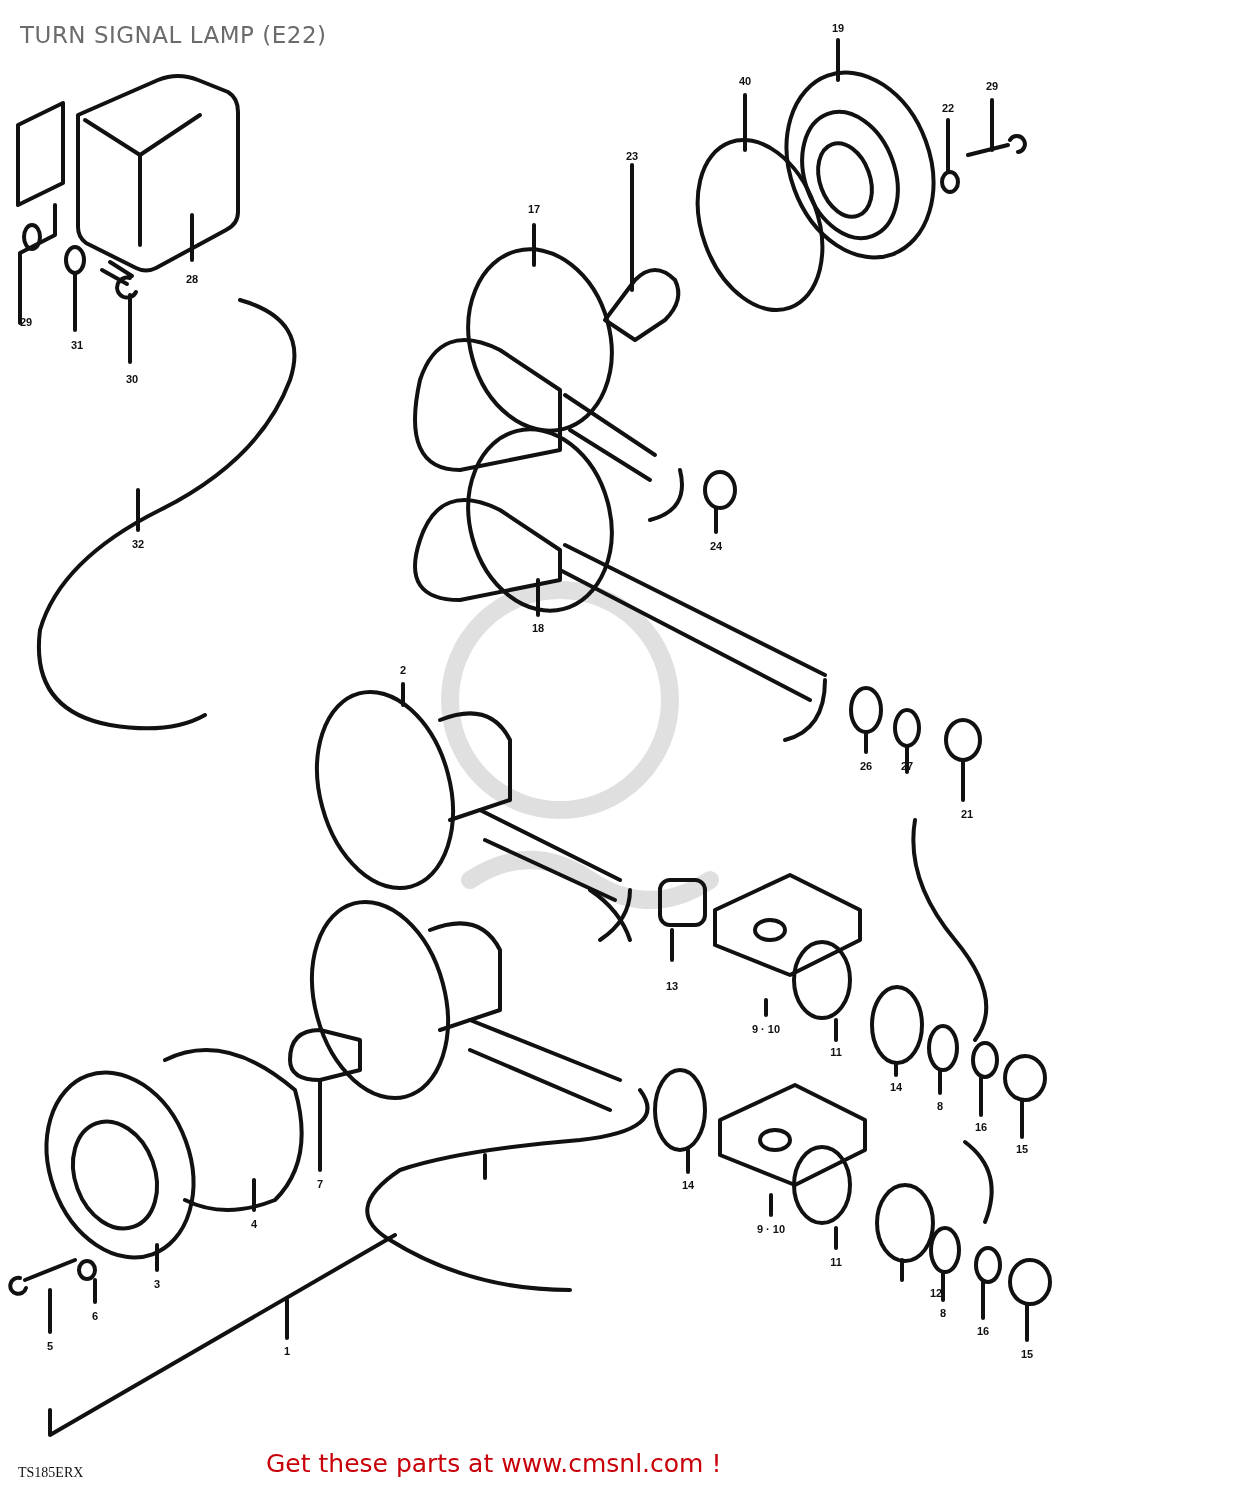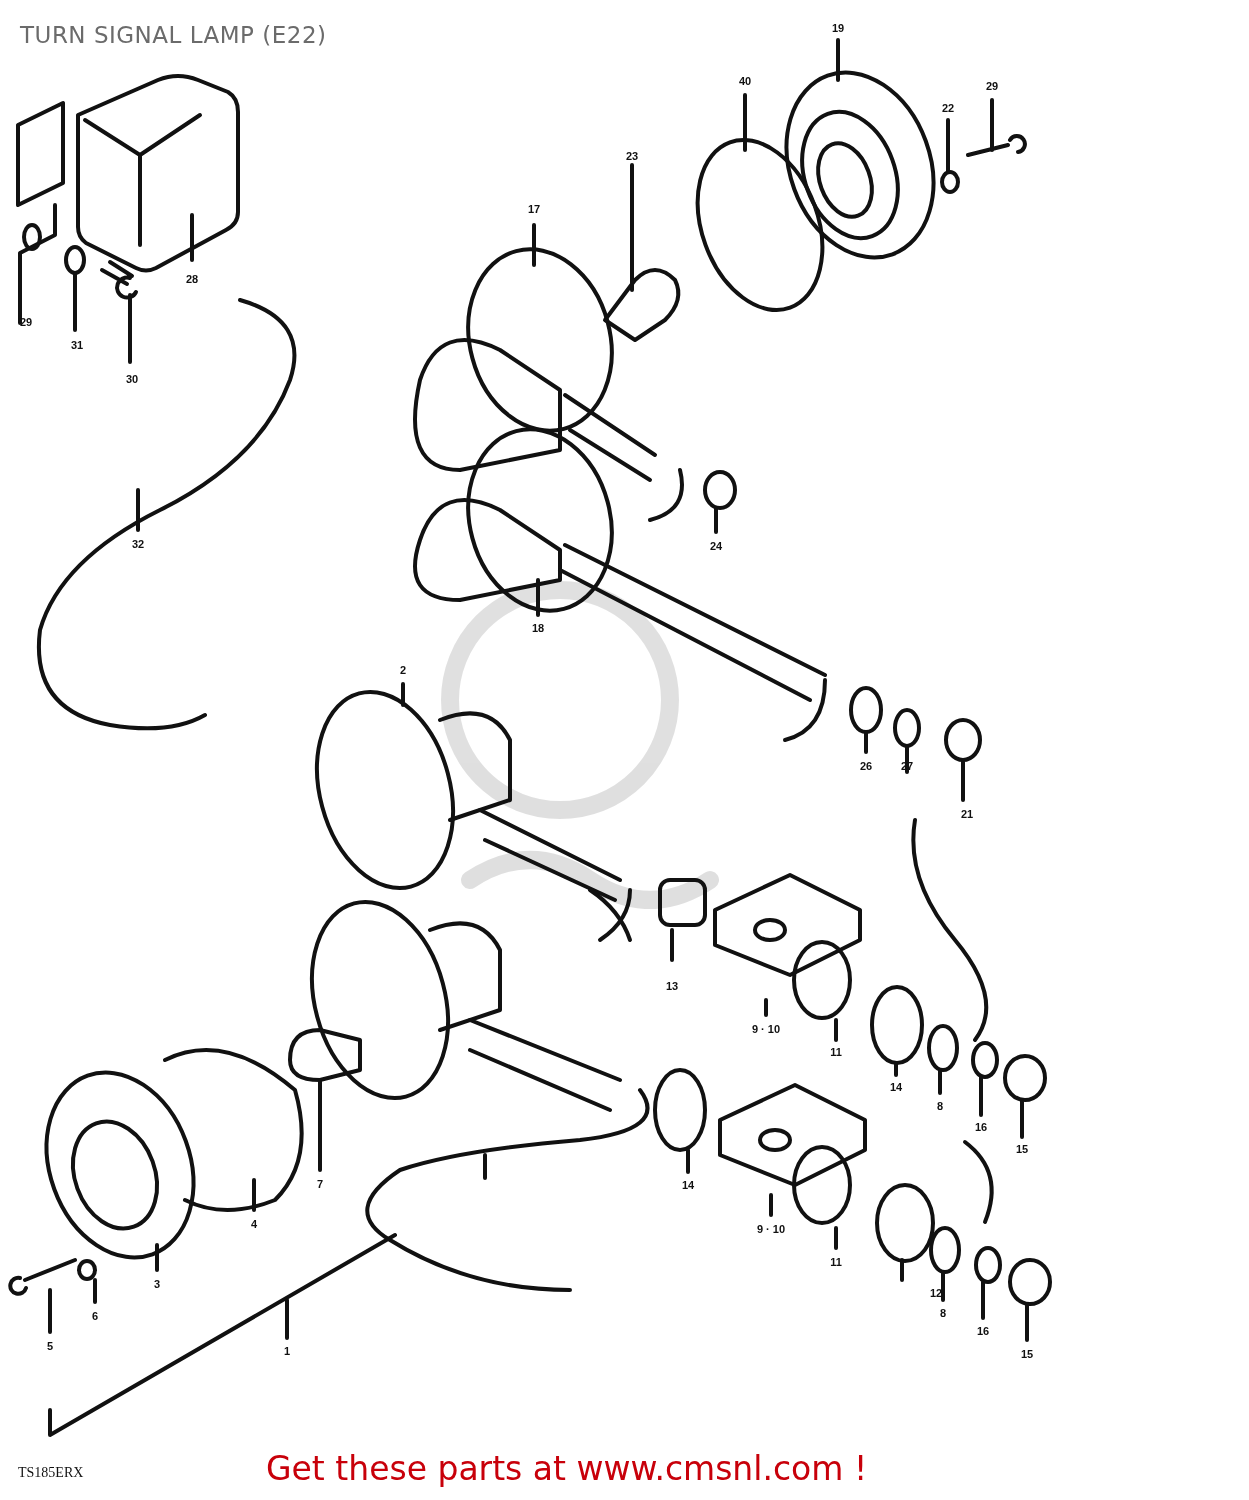--- a/index.html
+++ b/index.html
@@ -1,21 +1,21 @@
 <!DOCTYPE html>
 <html><head>
 <meta charset="utf-8">
 <style>
   html, body { margin:0; padding:0; background:#ffffff; }
   body { width:1249px; height:1500px; position:relative; overflow:hidden; font-family:"DejaVu Sans", sans-serif; }
   .title { position:absolute; left:20px; top:22px; font-size:23px; color:#6b6b6b; letter-spacing:0.5px; font-family:"DejaVu Sans", sans-serif; }
   .diagram { position:absolute; left:0; top:0; width:1249px; height:1500px; }
   .lbl { position:absolute; font-family:"Liberation Sans", sans-serif; font-weight:bold; font-size:11px; color:#111; transform:translate(-50%,0); white-space:nowrap; }
   .code { position:absolute; left:18px; top:1465px; font-family:"Liberation Serif", serif; font-weight:normal; font-size:14px; color:#111;text-align:right; }
-  .promo { position:absolute; left:266px; top:1449px; font-family:"DejaVu Sans", sans-serif; font-size:33px; color:#c8000a; text-decoration:none; }
+  .promo { position:absolute; left:266px; top:1449px; font-family:"DejaVu Sans", sans-serif; font-size:25px; color:#c8000a; text-decoration:none; }
 </style>
 </head>
 <body>
 
 <div class="title">TURN SIGNAL LAMP (E22)</div>
 
 <svg class="diagram" viewBox="0 0 1249 1500" xmlns="http://www.w3.org/2000/svg" fill="none" stroke="#111" stroke-width="4" stroke-linecap="round" stroke-linejoin="round">
 
   <g opacity="0.12" stroke="#000" stroke-width="18">
     <circle cx="560" cy="700" r="110"></circle>

